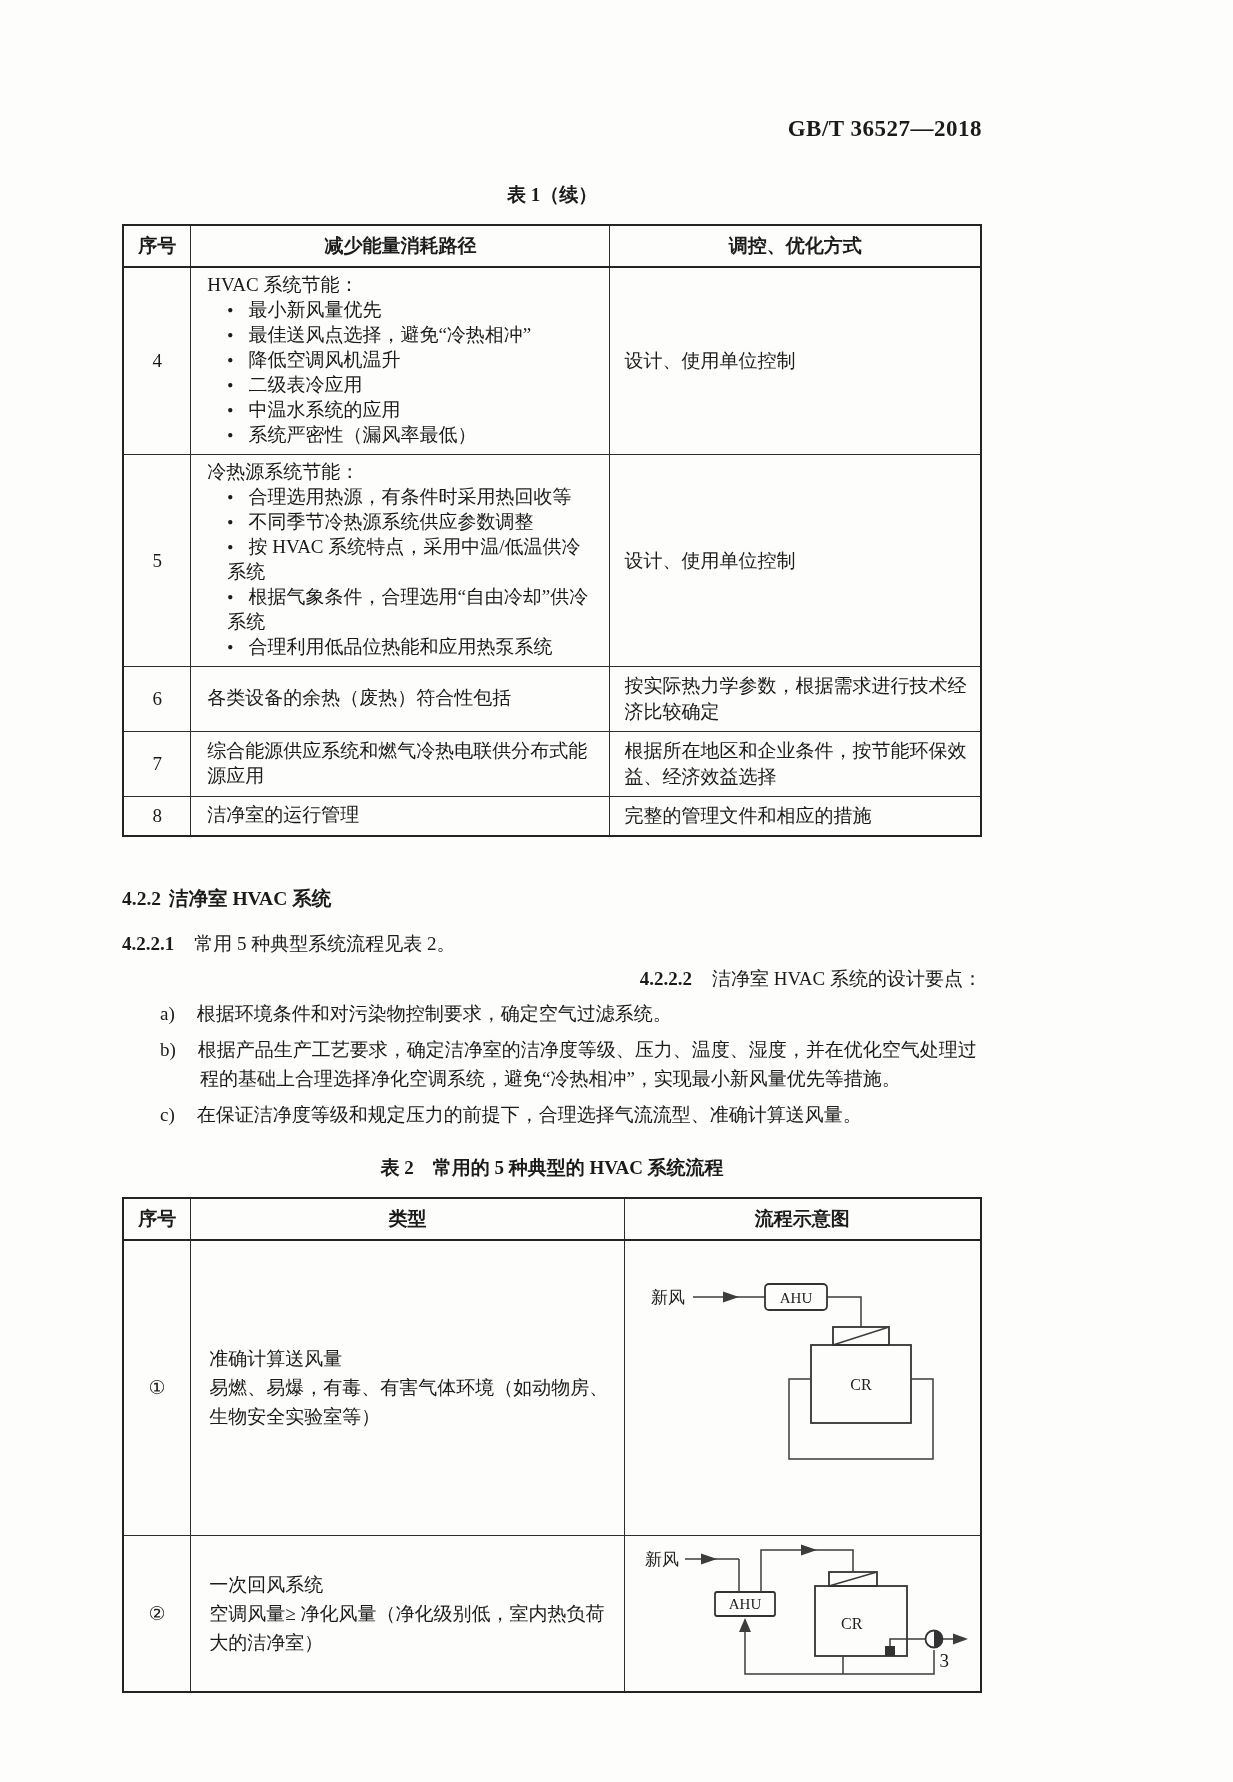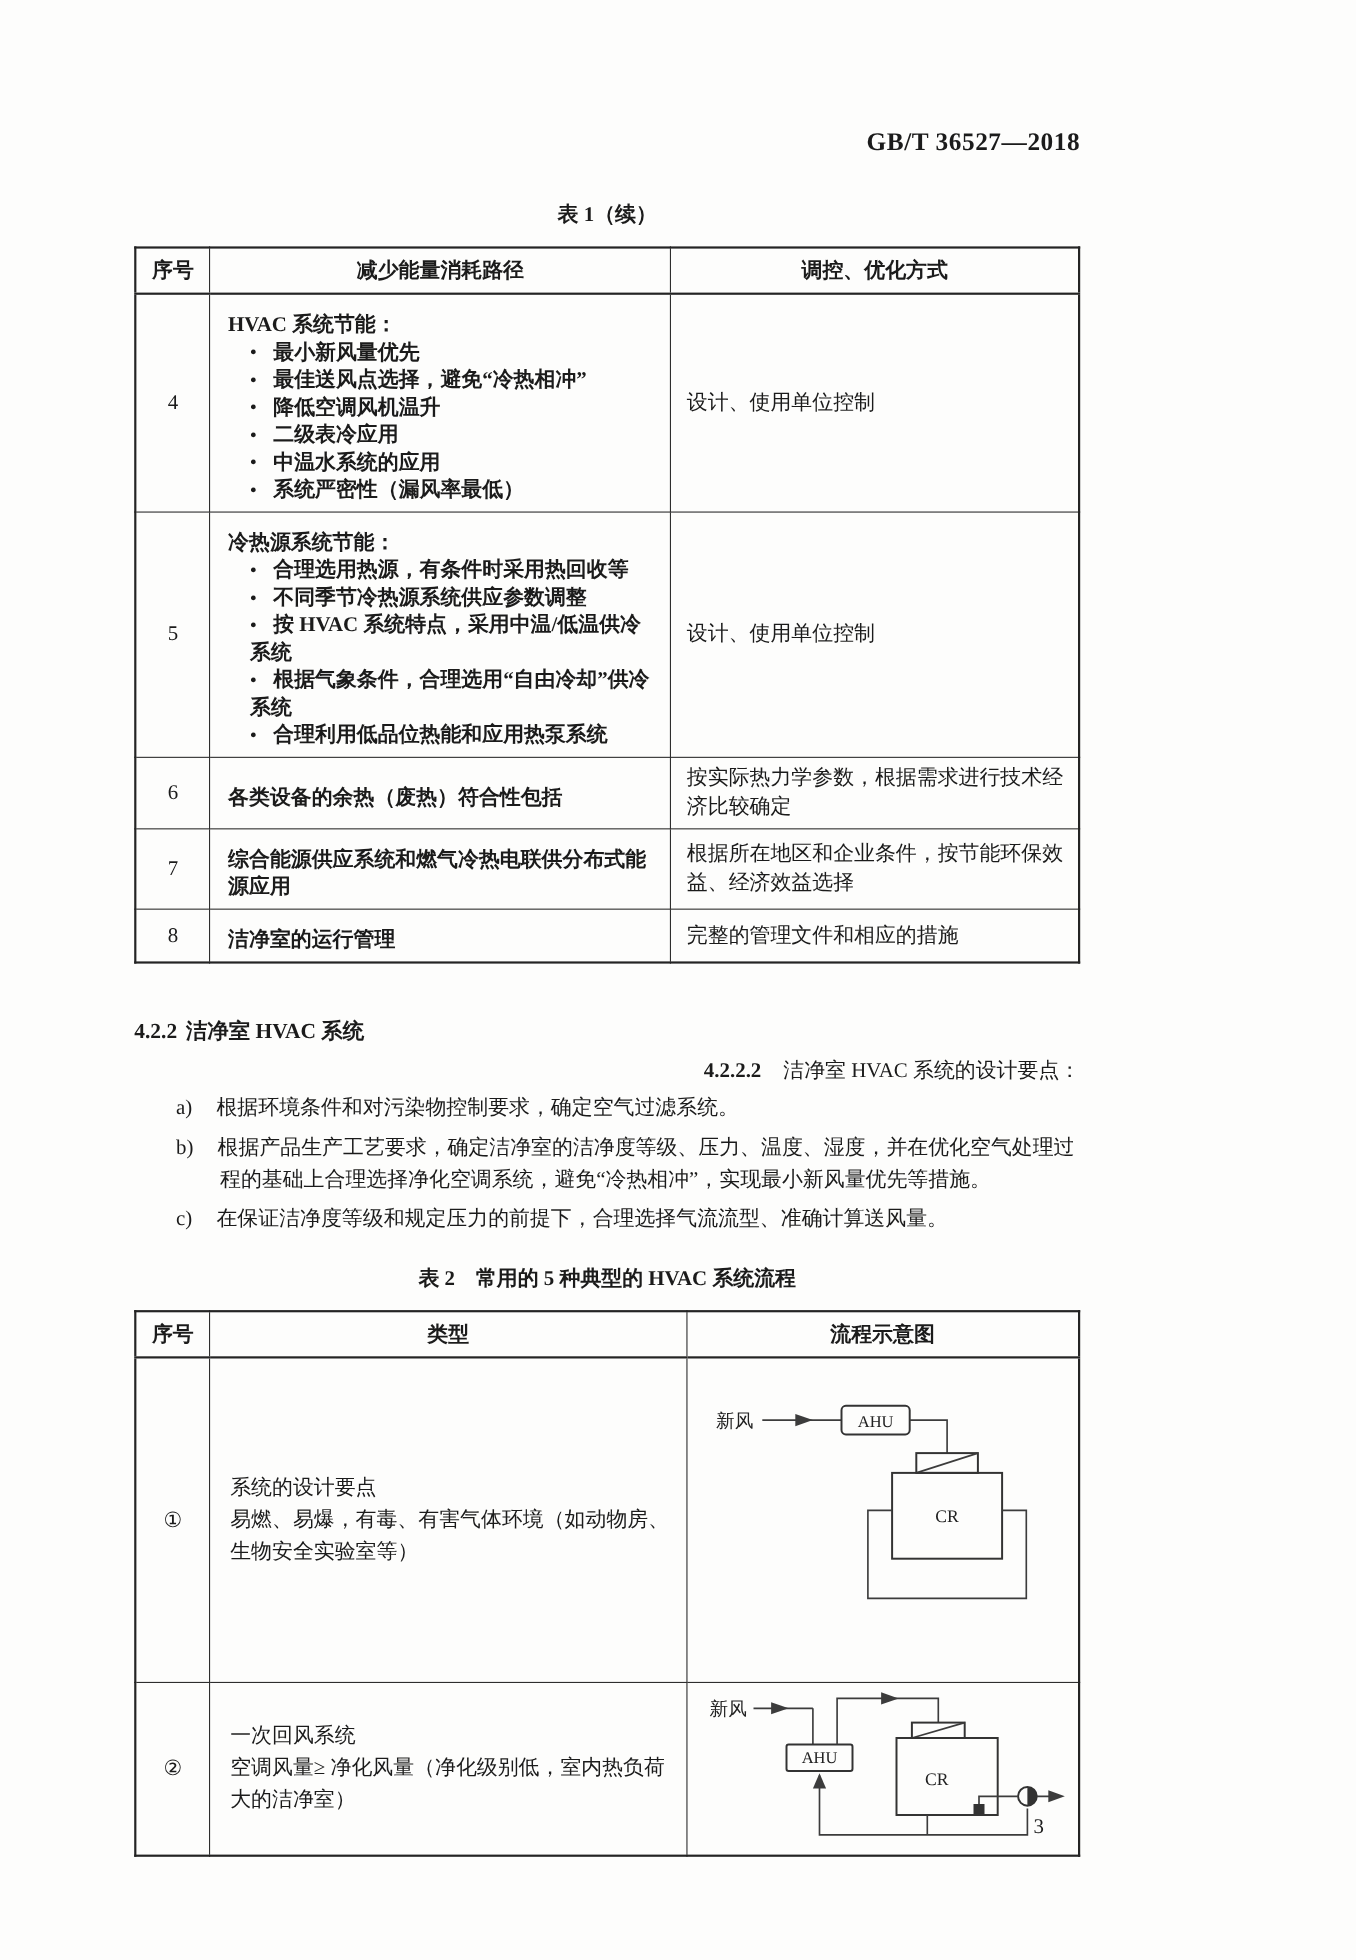--- a/index.html
+++ b/index.html
@@ -42,21 +42,21 @@
   table.std th {
     height:42px;
     font-weight:bold;
     text-align:center;
     border-bottom:2.2px solid #242424;
   }
   .col-no   { width:68px; }
   .col-path { width:420px; }
   .col-ctrl { width:372px; }
   td.no-cell { text-align:center; }
-  td.path-cell { padding:15px 10px 7px 16px; line-height:25px;font-weight:bold; }
+  td.path-cell { padding:4px 10px 7px 16px; line-height:25px; }
   td.ctrl-cell { padding:6px 10px 6px 14px; line-height:26px; }
   .bullet-list { list-style:none; margin-left:20px; }
   .bullet-list li::before {
     content:"●";
     font-size:10px;
     vertical-align:3px;
     margin-right:15px;
   }
   tr.fn-row td {
     padding:7px 14px 9px 34px;
@@ -162,20 +162,23 @@
         <td class="no-cell">8</td>
         <td class="path-cell">洁净室的运行管理</td>
         <td class="ctrl-cell">完整的管理文件和相应的措施</td>
       </tr>
     </tbody>
   </table>
 
   <div class="sec-h">
     <span class="sec-num">4.2.2</span><span>洁净室 HVAC 系统</span>
   </div>
+  <div class="sec-line">
+    <span class="sec-num">4.2.2.1</span><span>常用 5 种典型系统流程见表 2。</span>
+  </div>
   <div class="sec-line" style="margin-top:9px;text-align:right;">
     <span class="sec-num">4.2.2.2</span><span>洁净室 HVAC 系统的设计要点：</span>
   </div>
   <div class="point-line">
     <span class="pt-marker">a)</span><span>根据环境条件和对污染物控制要求，确定空气过滤系统。</span>
   </div>
   <div class="point-line">
     <span class="pt-marker">b)</span><span>根据产品生产工艺要求，确定洁净室的洁净度等级、压力、温度、湿度，并在优化空气处理过程的基础上合理选择净化空调系统，避免“冷热相冲”，实现最小新风量优先等措施。</span>
   </div>
   <div class="point-line">
@@ -194,21 +197,21 @@
       <tr>
         <th>序号</th>
         <th>类型</th>
         <th>流程示意图</th>
       </tr>
     </thead>
     <tbody>
       <tr class="t2-r1">
         <td class="no-cell">①</td>
         <td class="type-cell">
-          <div>系统的设计要点</div>
+          <div>准确计算送风量</div>
           <div>易燃、易爆，有毒、有害气体环境（如动物房、生物安全实验室等）</div>
         </td>
         <td class="diag-cell">
           <svg width="330" height="240" viewBox="0 0 330 240">
             <text x="14" y="38" font-size="17">新风</text>
             <line class="duct" x1="56" y1="32" x2="128" y2="32"></line>
             <polygon class="arrow" points="86,26.5 102,32 86,37.5"></polygon>
             <rect class="box" x="128" y="19" width="62" height="26" rx="4"></rect>
             <text x="159" y="38" font-size="15" text-anchor="middle">AHU</text>
             <polyline class="duct" points="190,32 224,32 224,62"></polyline>

